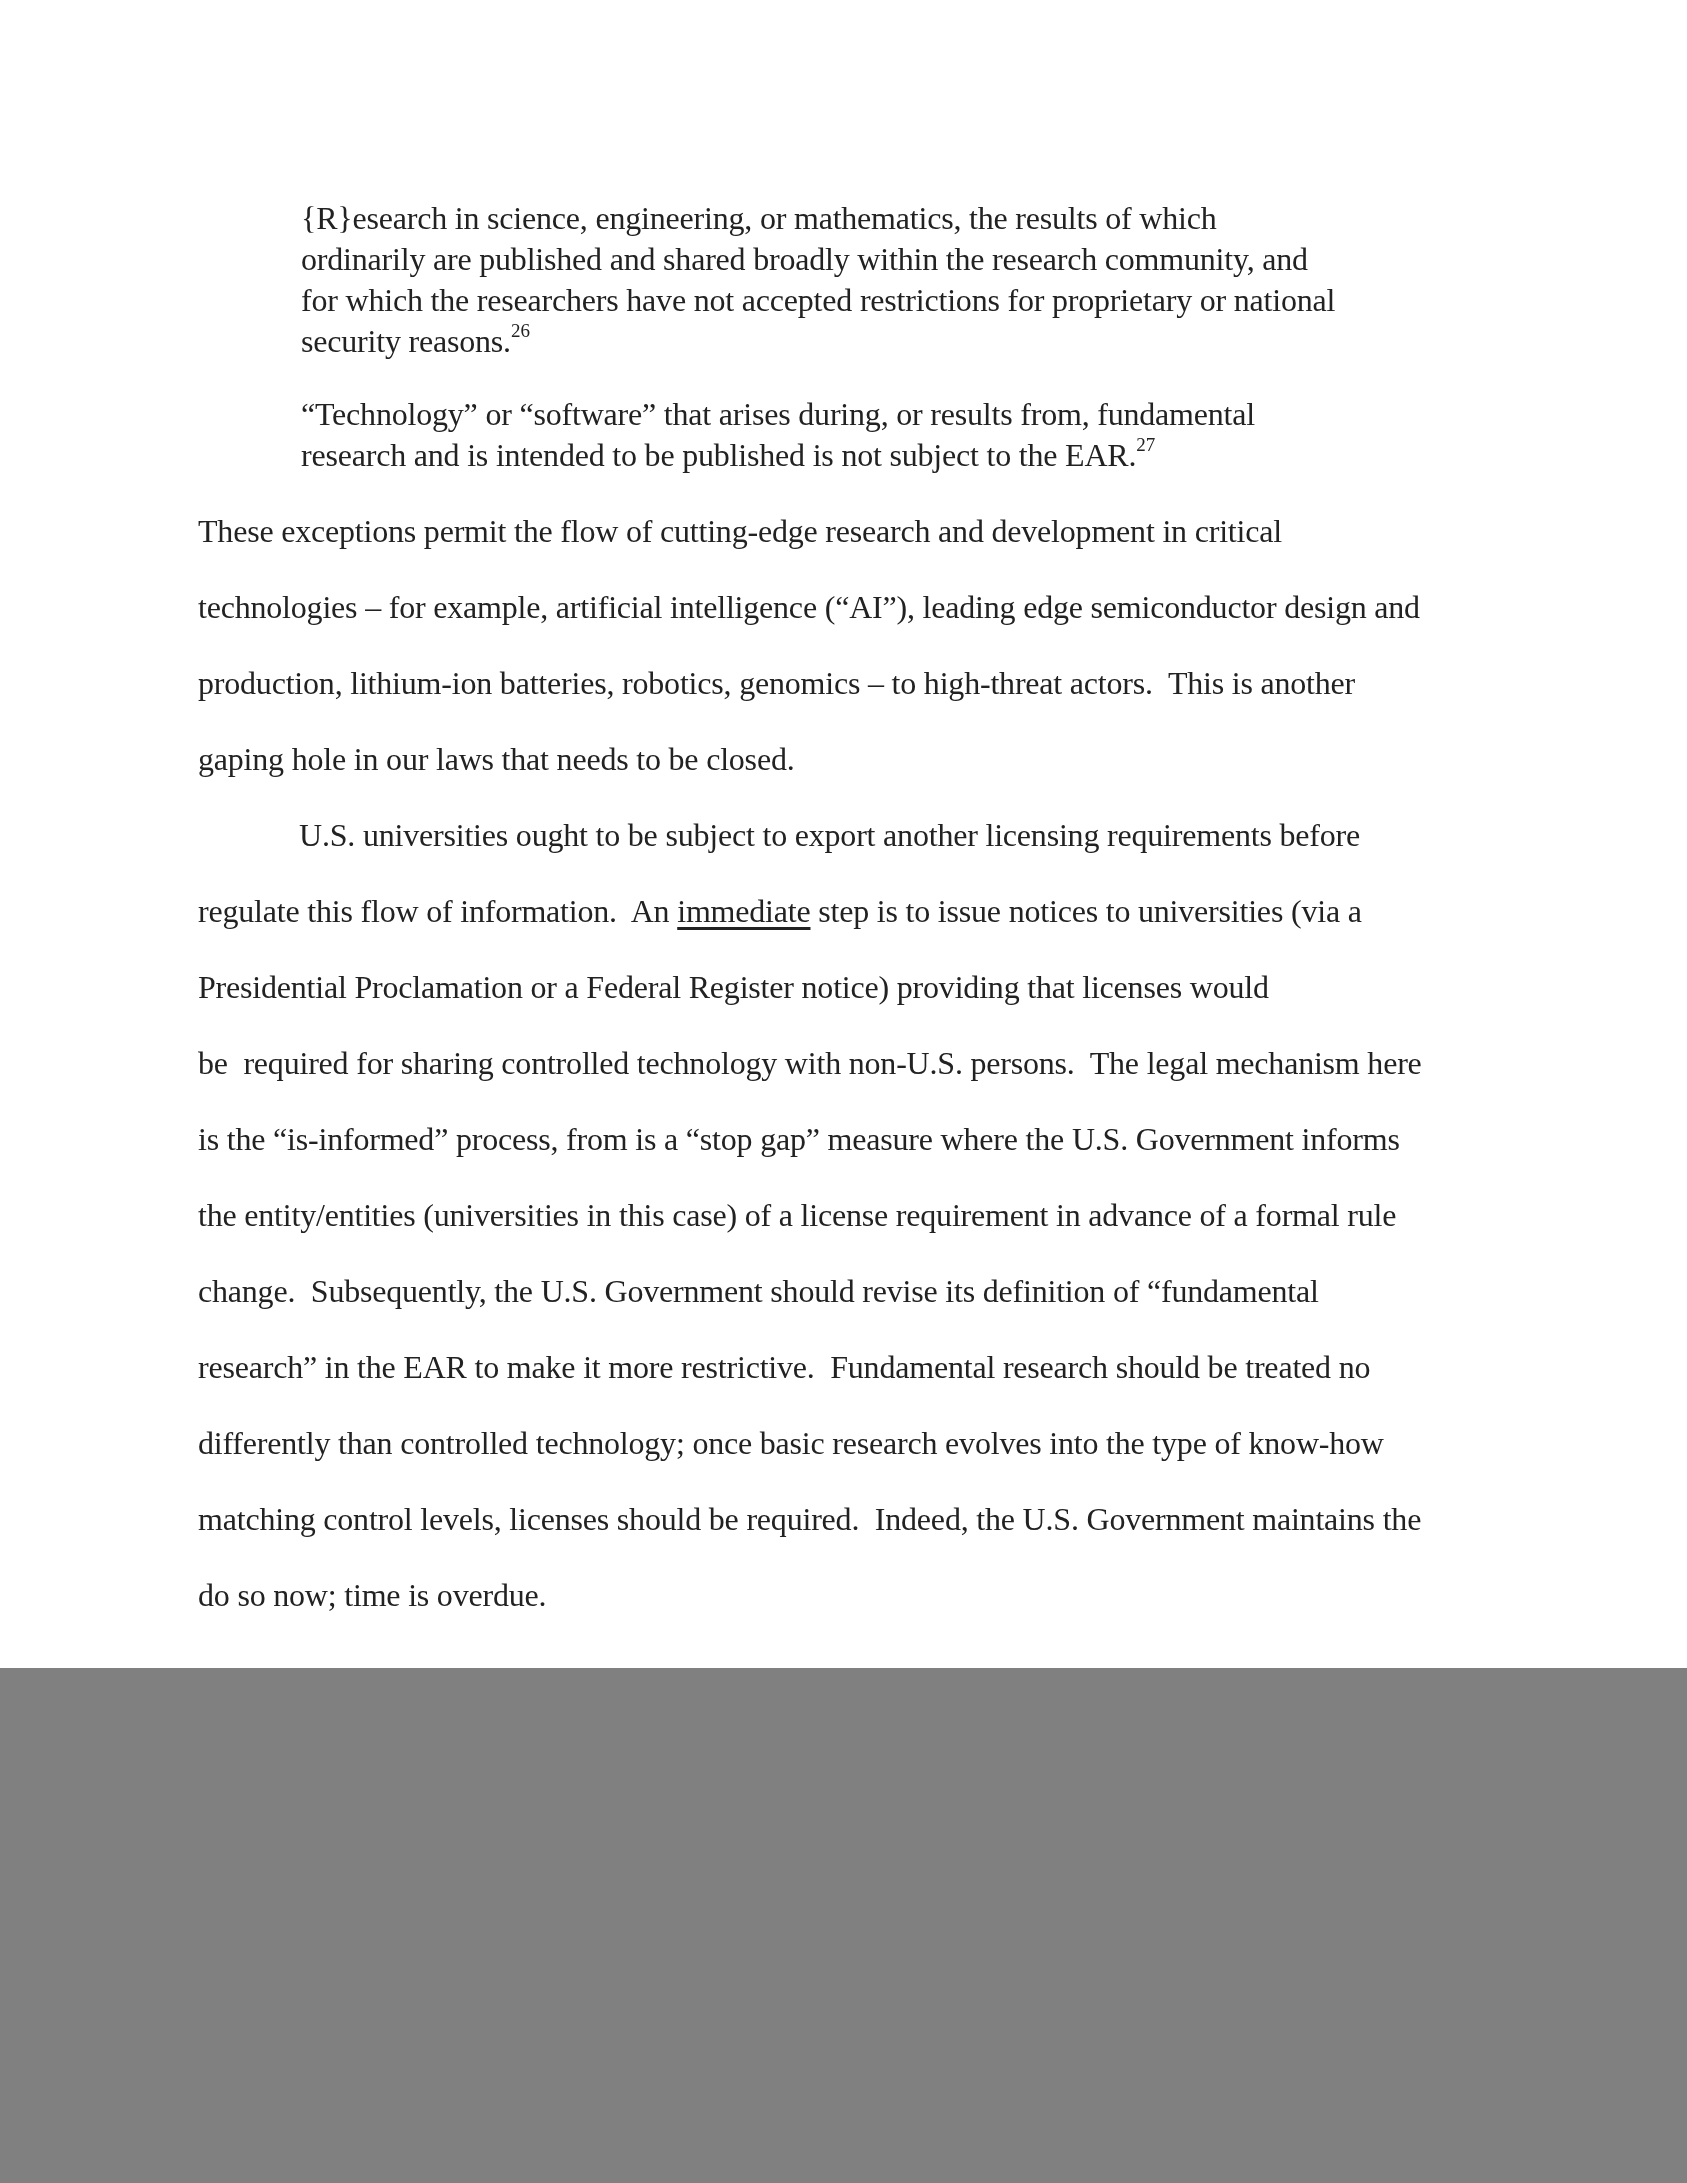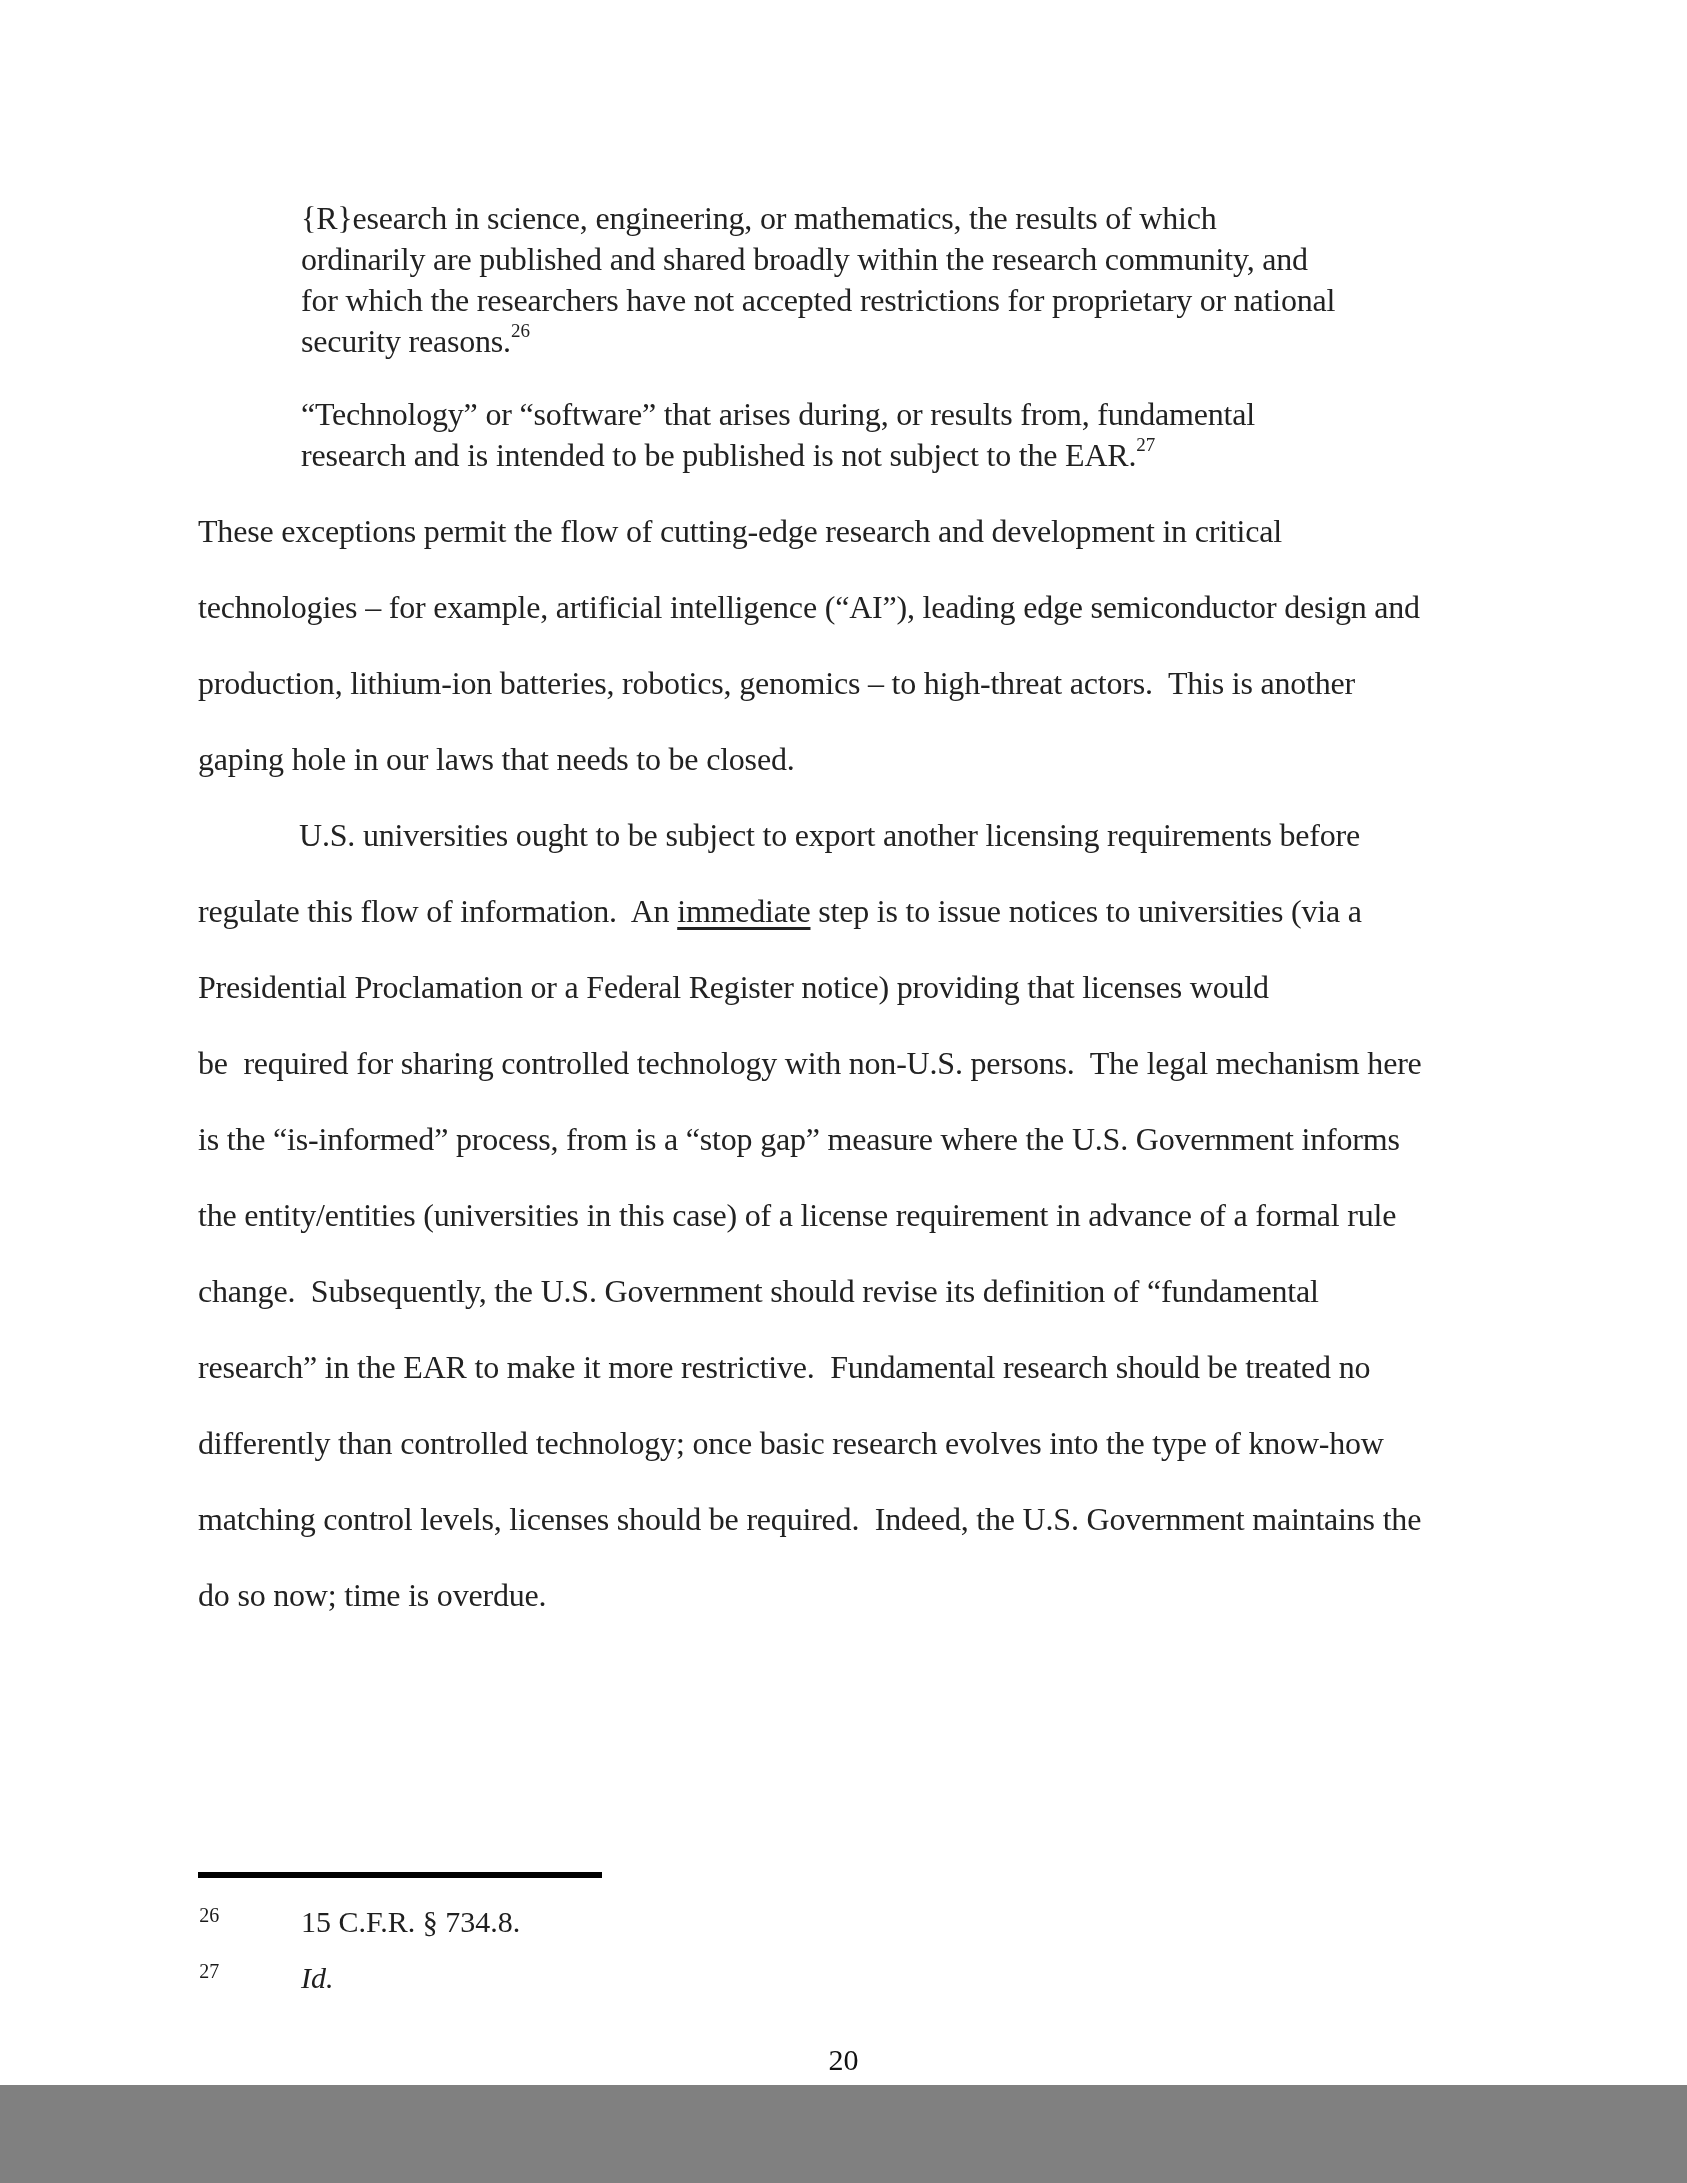--- a/index.html
+++ b/index.html
@@ -3,21 +3,21 @@
 <meta charset="utf-8">
 <style>
   html, body {
     margin: 0;
     padding: 0;
     background: #808080;
   }
   .page {
     position: relative;
     width: 1687px;
-    height: 2085px;
+    height: 1668px;
     background: #ffffff;
     font-family: "Liberation Serif", "DejaVu Serif", serif;
     color: #222222;
     overflow: hidden;
   }
   .content {
     position: absolute;
     left: 198px;
     top: 198px;
     width: 1290px;

